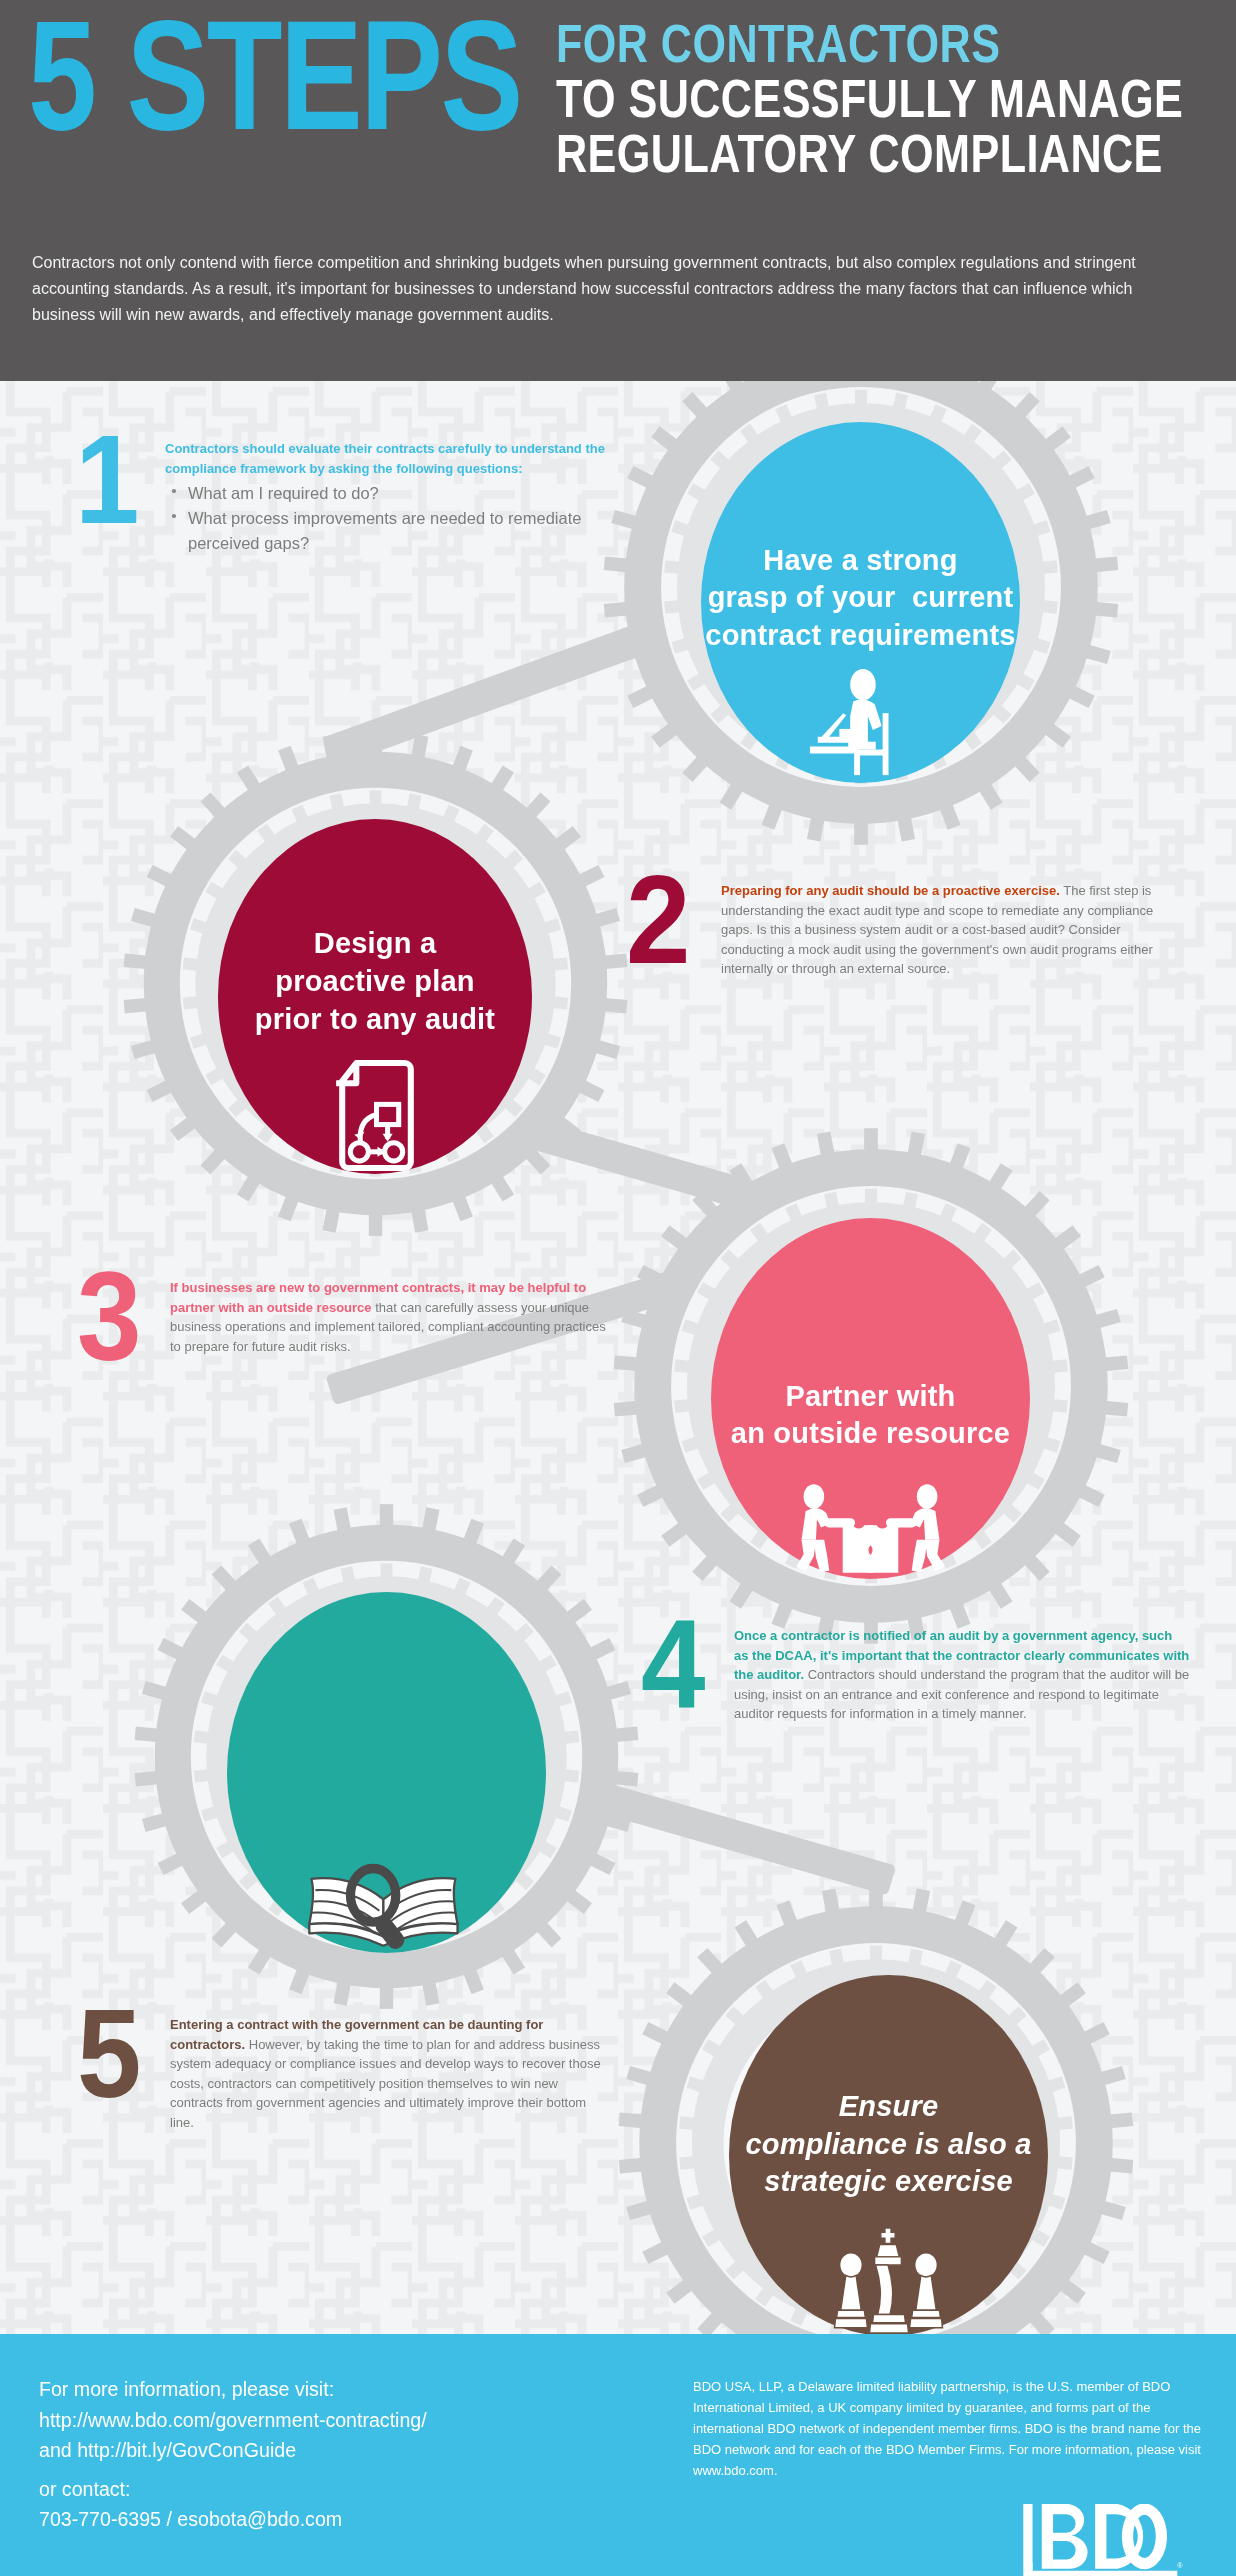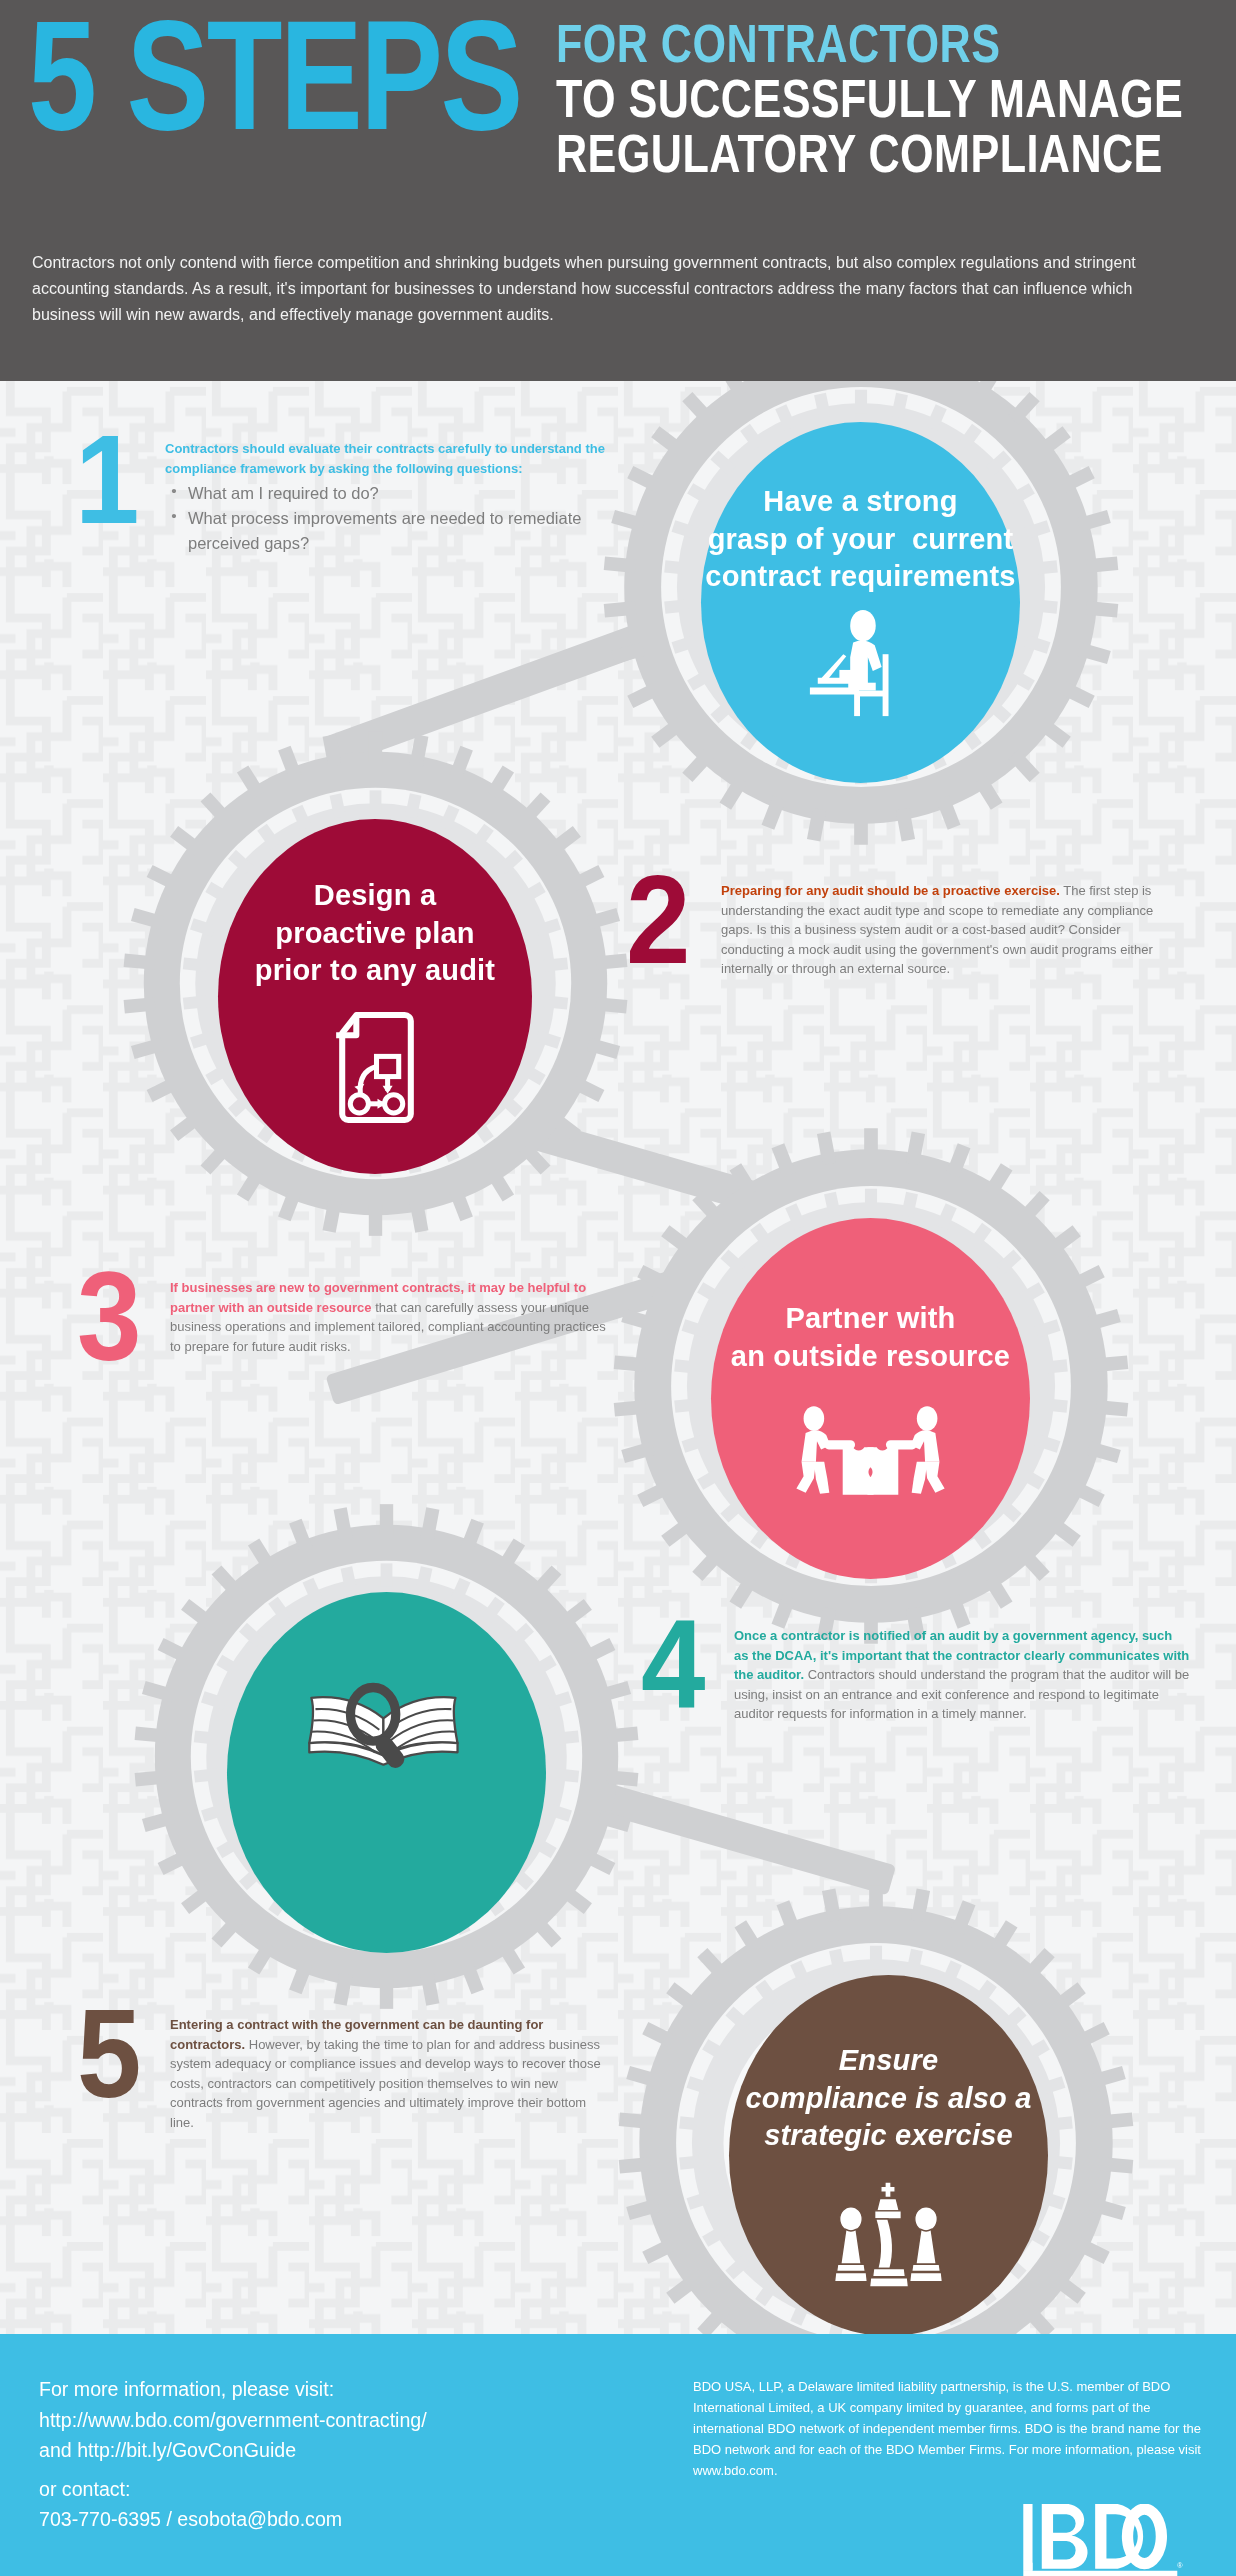--- a/index.html
+++ b/index.html
@@ -47,21 +47,21 @@
     position: absolute; left: 0; top: 0; width: 1236px; height: 1953px;
     opacity: 1;
   }
 
   
   .unit { position: absolute; }
   .gear-svg { position: absolute; left: 0; top: 0; }
   .disc {
     position: absolute; border-radius: 50%;
     display: flex; flex-direction: column; align-items: center;
-    justify-content: flex-start;
+    justify-content: flex-end;
   }
   .disc-title {
     color: #ffffff; font-weight: 700; text-align: center;
     font-family: "Liberation Sans Narrow","Liberation Sans",sans-serif;
     font-size: 29px; line-height: 1.30; letter-spacing: 0.2px;
   }
   .disc-icon { margin-top: 13.4px; }
 
   
   .belt { position: absolute; background: #cfd0d2; border-radius: 5.2px; }

